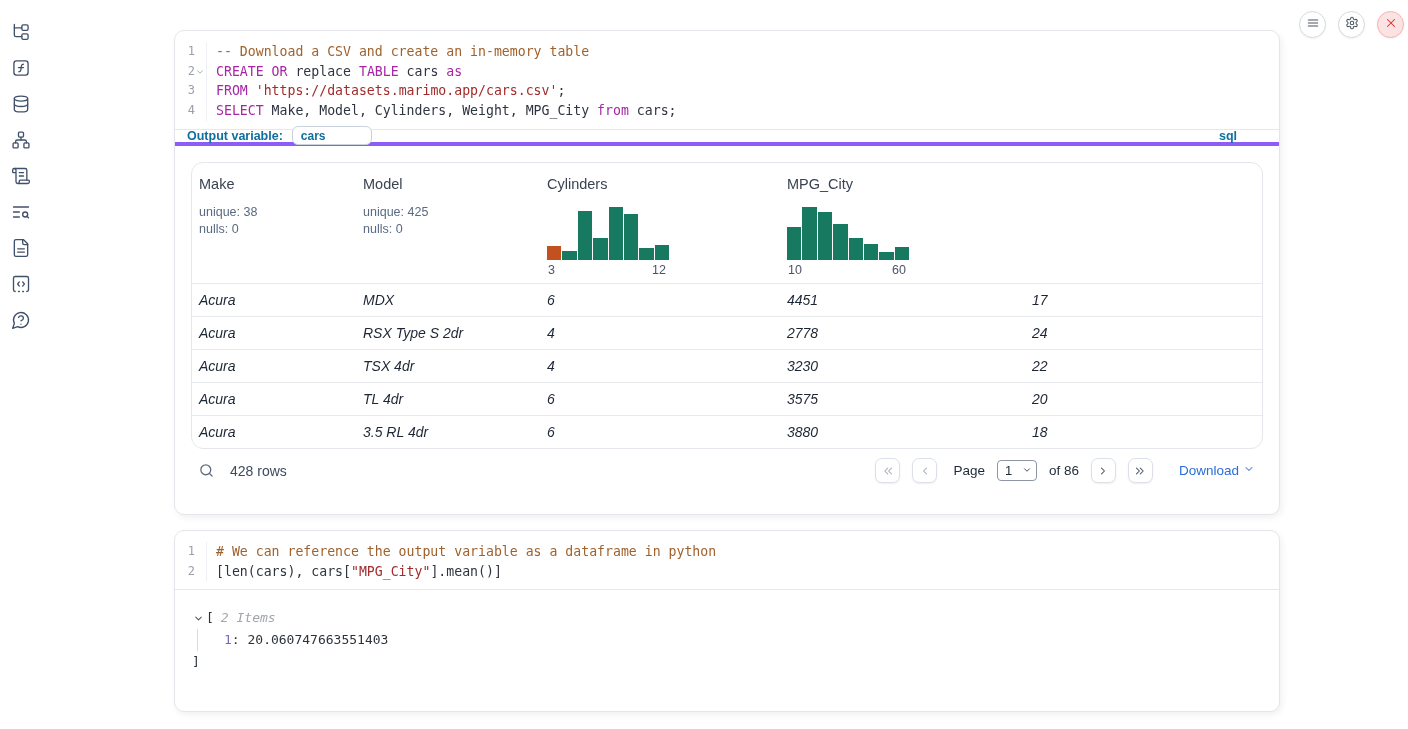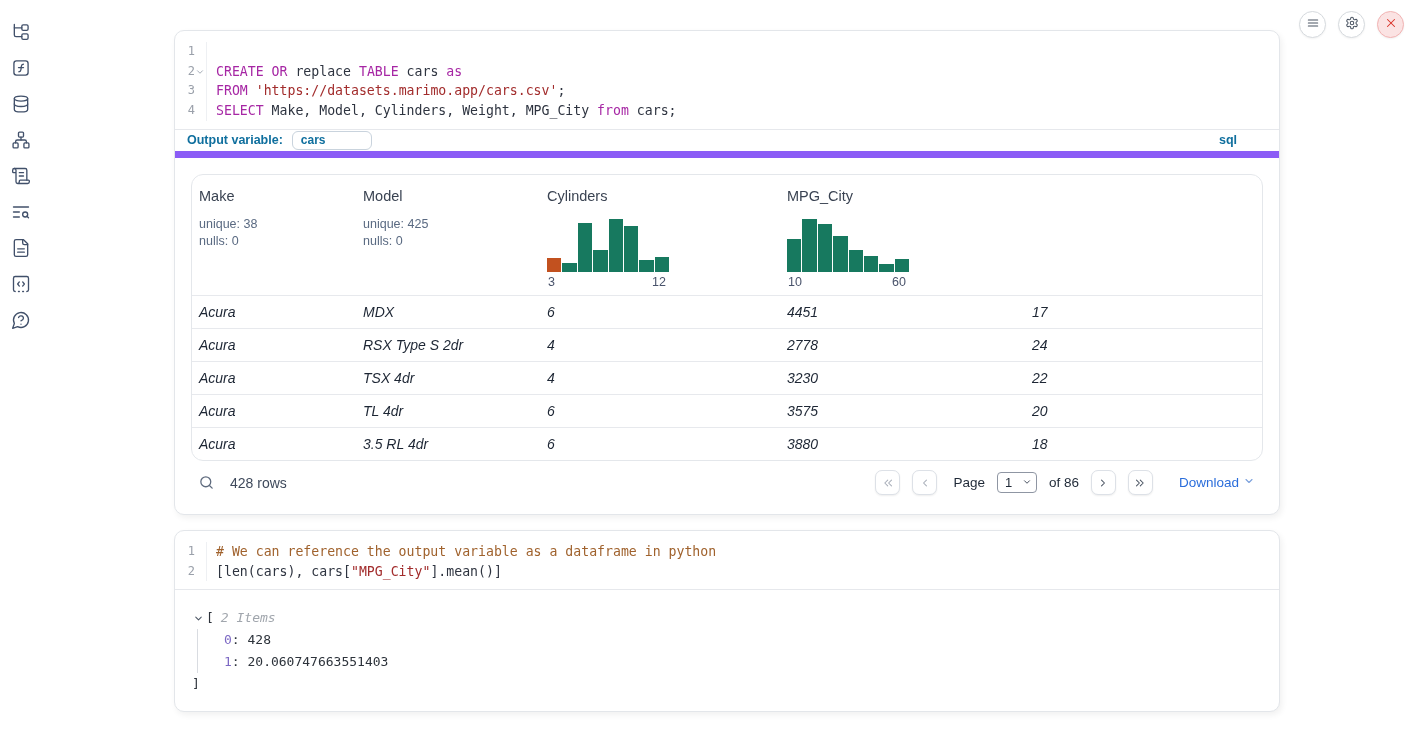--- a/index.html
+++ b/index.html
@@ -37,22 +37,22 @@
   .ln-num { width:20px; text-align:right; color:#9aa0aa; font-size:12px; }
   .ln-fold { width:11px; height:11px; color:#949ca8; display:flex; align-items:center; }
   .ln-fold svg { width:10px; height:10px; }
   .line-content { padding-left:9px; color:#2e3440; }
   .tk-cm { color:#a0622d; }
   .tk-kw { color:#a626a4; }
   .tk-st { color:#a22c2c;margin-top:12px; }
   .tk-pl { color:#2e3440; }
 
   
-  .outvar-row { display:flex; align-items:center; height:29px; padding:0 12px;
-    border-top:1px solid #e6e8ec; border-bottom:7px solid #8b5cf6; }
+  .outvar-row { display:flex; align-items:center; height:17px; padding:0 12px;
+    border-top:1px solid #e6e8ec; border-bottom:4px solid #8b5cf6; }
   .outvar-label { color:#0f6f9e; font-weight:bold; font-size:12.5px; }
   .outvar-input { margin-left:9px; width:80px; height:19px; border:1px solid #c9d3dd;
     border-radius:6px; color:#0f6f9e; font-weight:bold; font-size:12px; padding:0 8px;
     font-family:"Liberation Sans", sans-serif; }
   .lang-badge { margin-left:auto; margin-right:30px; color:#0f6f9e; font-weight:bold; font-size:12.5px; }
 
   
   .table-wrap { padding:16px 16px 0 16px; }
   .table-card { border:1px solid #e4e7eb; border-radius:12px; overflow:hidden; }
   .thead, .trow { display:grid; grid-template-columns:164px 184px 240px 245px 1fr; }
@@ -180,21 +180,21 @@
       <button class="circ-btn danger">
         <span><svg viewBox="0 0 24 24" fill="none" stroke="currentColor" stroke-width="1.8" stroke-linecap="round" stroke-linejoin="round">
             <path d="M18 6 6 18"></path>
             <path d="m6 6 12 12"></path>
           </svg></span>
       </button>
     </div>
 
   <div class="cell cell1">
     <div class="code-area" id="sql-code">
-        <div class="code-line"><div class="gutter"><span class="ln-num">1</span><span class="ln-fold"></span></div></div>
+        <div class="code-line"><div class="gutter"><span class="ln-num">1</span><span class="ln-fold"></span></div><div class="line-content"><span class="tk-cm">-- Download a CSV and create an in-memory table</span></div></div>
         <div class="code-line"><div class="gutter"><span class="ln-num">2</span><span class="ln-fold"><svg viewBox="0 0 24 24" fill="none" stroke="currentColor" stroke-width="2" stroke-linecap="round" stroke-linejoin="round">
                 <path d="m6 9 6 6 6-6"></path>
               </svg></span></div><div class="line-content"><span class="tk-kw">CREATE</span><span class="tk-pl"> </span><span class="tk-kw">OR</span><span class="tk-pl"> replace </span><span class="tk-kw">TABLE</span><span class="tk-pl"> cars </span><span class="tk-kw">as</span></div></div>
         <div class="code-line"><div class="gutter"><span class="ln-num">3</span><span class="ln-fold"></span></div><div class="line-content"><span class="tk-kw">FROM</span><span class="tk-pl"> </span><span class="tk-st">'https://datasets.marimo.app/cars.csv'</span><span class="tk-pl">;</span></div></div>
         <div class="code-line"><div class="gutter"><span class="ln-num">4</span><span class="ln-fold"></span></div><div class="line-content"><span class="tk-kw">SELECT</span><span class="tk-pl"> Make, Model, Cylinders, Weight, MPG_City </span><span class="tk-kw">from</span><span class="tk-pl"> cars;</span></div></div>
       </div>
     <div class="outvar-row">
       <span class="outvar-label">Output variable:</span>
       <input class="outvar-input" type="text" value="cars" style="">
       <span class="lang-badge">sql</span>
@@ -348,20 +348,19 @@
       </div>
     <div class="tree-output">
       <div class="tree-head">
         <button class="tree-chevron" id="tree-chev"><svg viewBox="0 0 24 24" fill="none" stroke="currentColor" stroke-width="2.2" stroke-linecap="round" stroke-linejoin="round">
               <path d="m6 9 6 6 6-6"></path>
             </svg></button>
         <span>[</span>
         <span class="tree-items-label">2 Items</span>
       </div>
       <div class="tree-children" id="tree-children">
-          <div><span class="tree-key">0</span><span>: 428</span></div>
           <div><span class="tree-key">1</span><span>: 20.060747663551403</span></div>
         </div>
       <div>]</div>
     </div>
   </div>
 
 </div>
 
 </body></html>

